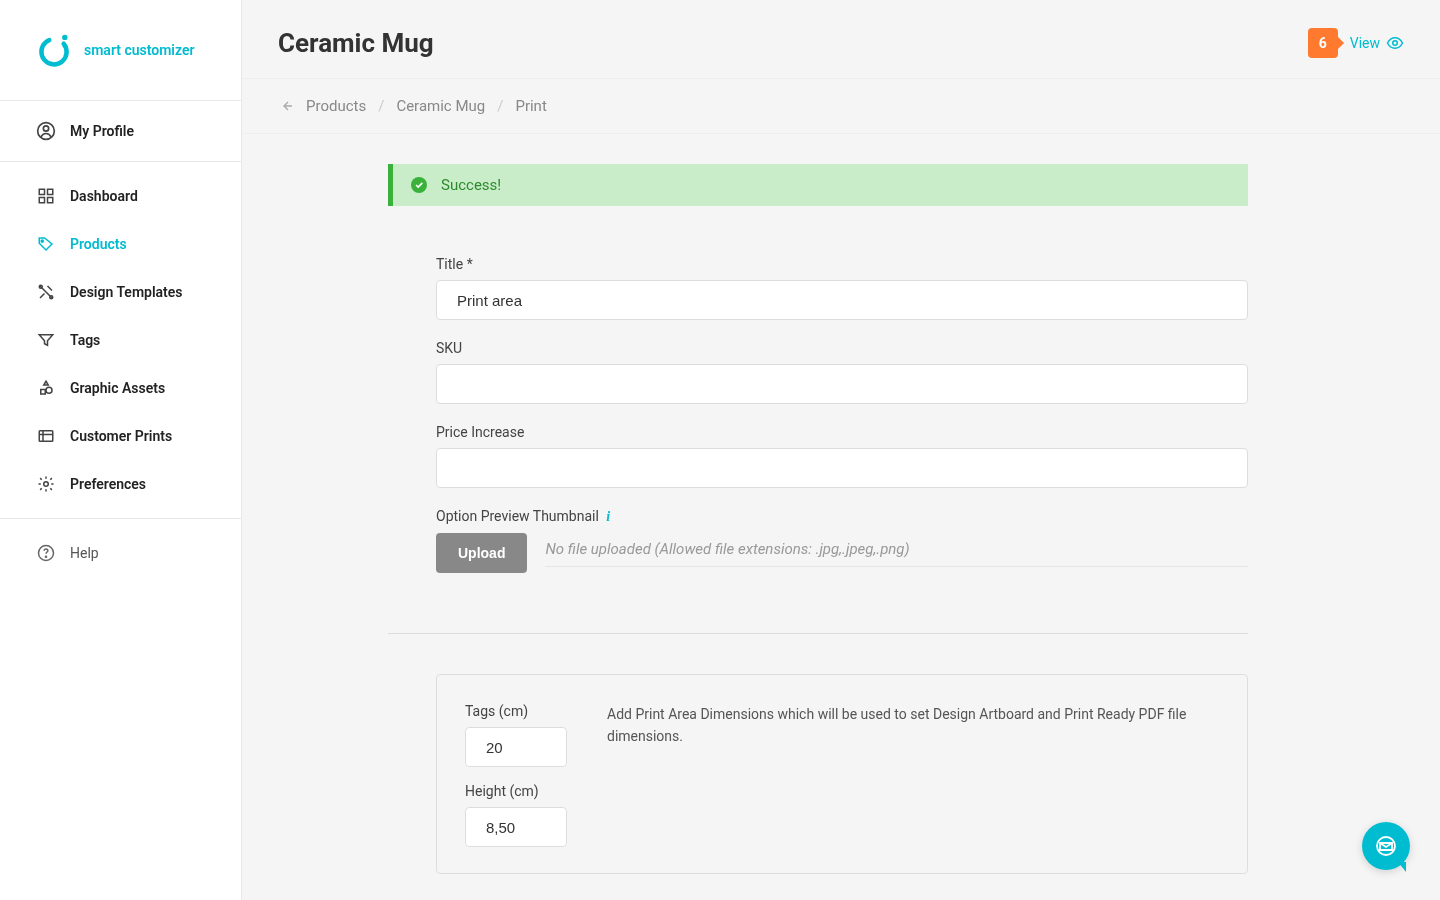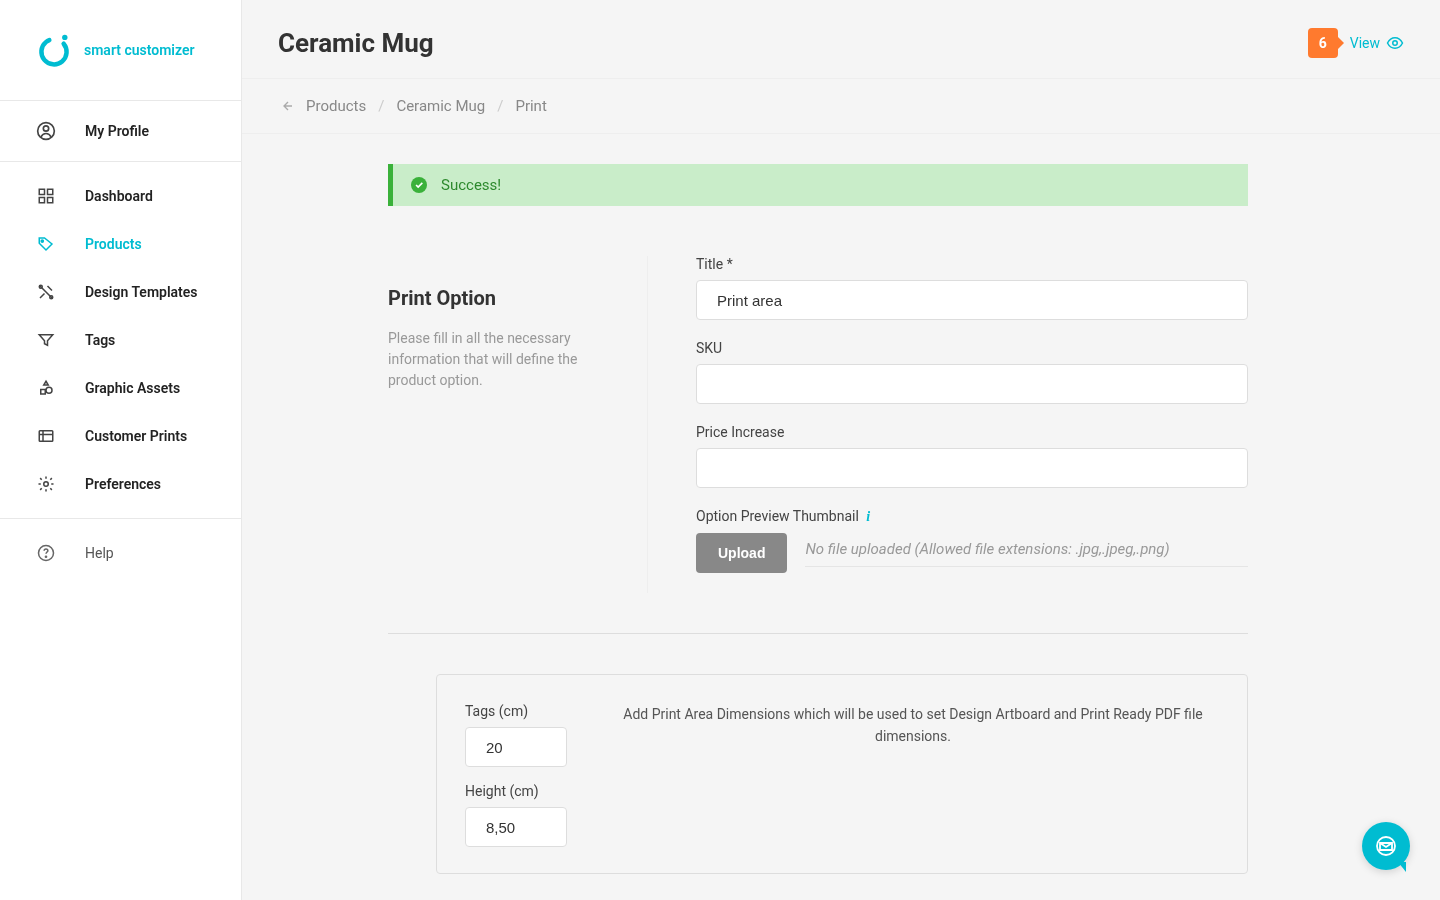--- a/index.html
+++ b/index.html
@@ -35,21 +35,21 @@
 }
 .brand-text {
   color: #00bcd1;
   font-size: 14px;
   font-weight: 600;
 }
 .nav-section { border-bottom: 1px solid #e8e8e8; }
 .nav-item {
   display: flex;
   align-items: center;
-  gap: 29px;
+  gap: 14px;
   padding: 14px 24px 14px 36px;
   cursor: pointer;
   color: #222;
 }
 .nav-section-top .nav-item { padding-top: 20px; padding-bottom: 20px; }
 .nav-item.active { color: #00bcd1; }
 .nav-item .nav-icon { width: 20px; height: 20px; flex-shrink: 0; display: flex; align-items: center; justify-content: center; }
 .nav-item .nav-label { font-size: 14px; font-weight: 600; }
 .nav-item.help .nav-label { font-weight: 400; color: #555; }
 .nav-help-section { padding-top: 10px; }
@@ -173,21 +173,21 @@
 
 
 .setup-box {
   border: 1px solid #ddd;
   border-radius: 4px;
   padding: 28px 28px 10px 28px;
   display: flex;
   gap: 40px;
 }
 .setup-left {}
-.setup-right { flex: 1; font-size: 14px; color: #555; line-height: 1.6; text-align: center; }
+.setup-right { flex: 1; font-size: 14px; color: #555; line-height: 1.6; }
 .dim-field { margin-bottom: 16px; }
 .dim-label { font-size: 14px; color: #444; display: block; margin-bottom: 8px; }
 
 
 .chat-fab {
   position: fixed;
   right: 30px;
   bottom: 30px;
   width: 48px;
   height: 48px;
@@ -357,24 +357,20 @@
         <div class="alert-success">
           <span class="check-icon">
             <svg width="10" height="10" viewBox="0 0 24 24" fill="none" stroke="#fff" stroke-width="4">
                 <path d="M5 12l5 5L20 7"></path>
               </svg>
           </span>
           <span>Success!</span>
         </div>
 
         <div class="section-row">
-          <div class="section-left">
-            <h2>Print Option</h2>
-            <p>Please fill in all the necessary information that will define the product option.</p>
-          </div>
           <div class="section-right">
             <div class="field">
               <label class="field-label">Title *</label>
               <input class="text-input" type="text" value="Print area" style="">
             </div>
             <div class="field">
               <label class="field-label">SKU</label>
               <input class="text-input" type="text" value="" style="">
             </div>
             <div class="field">

